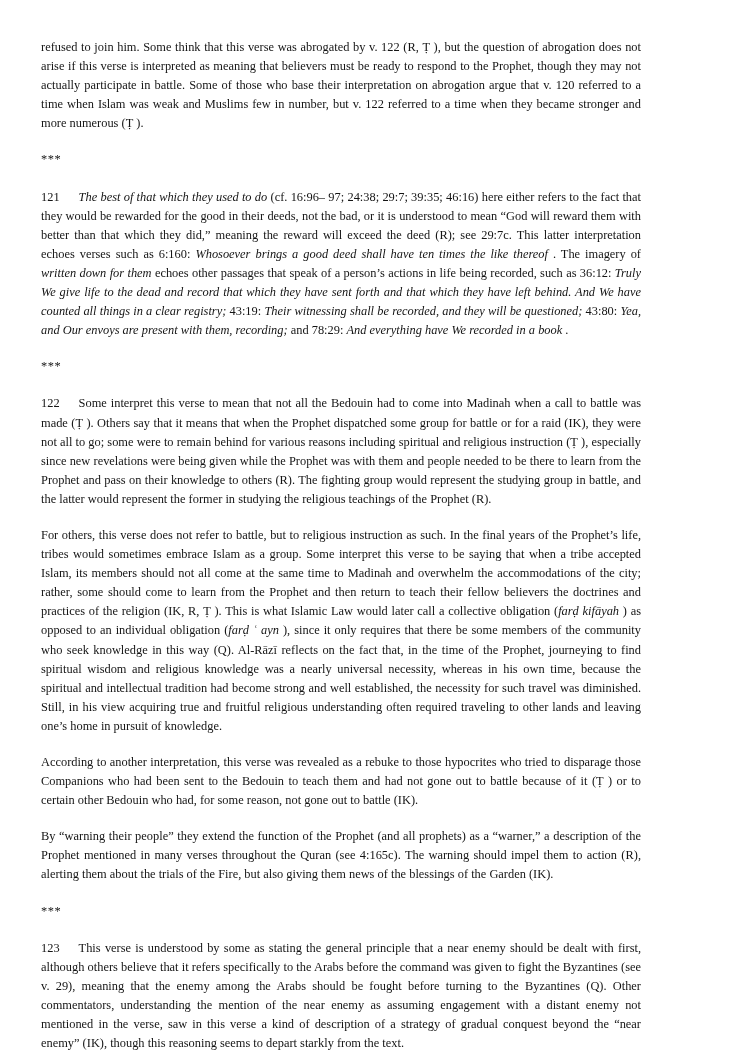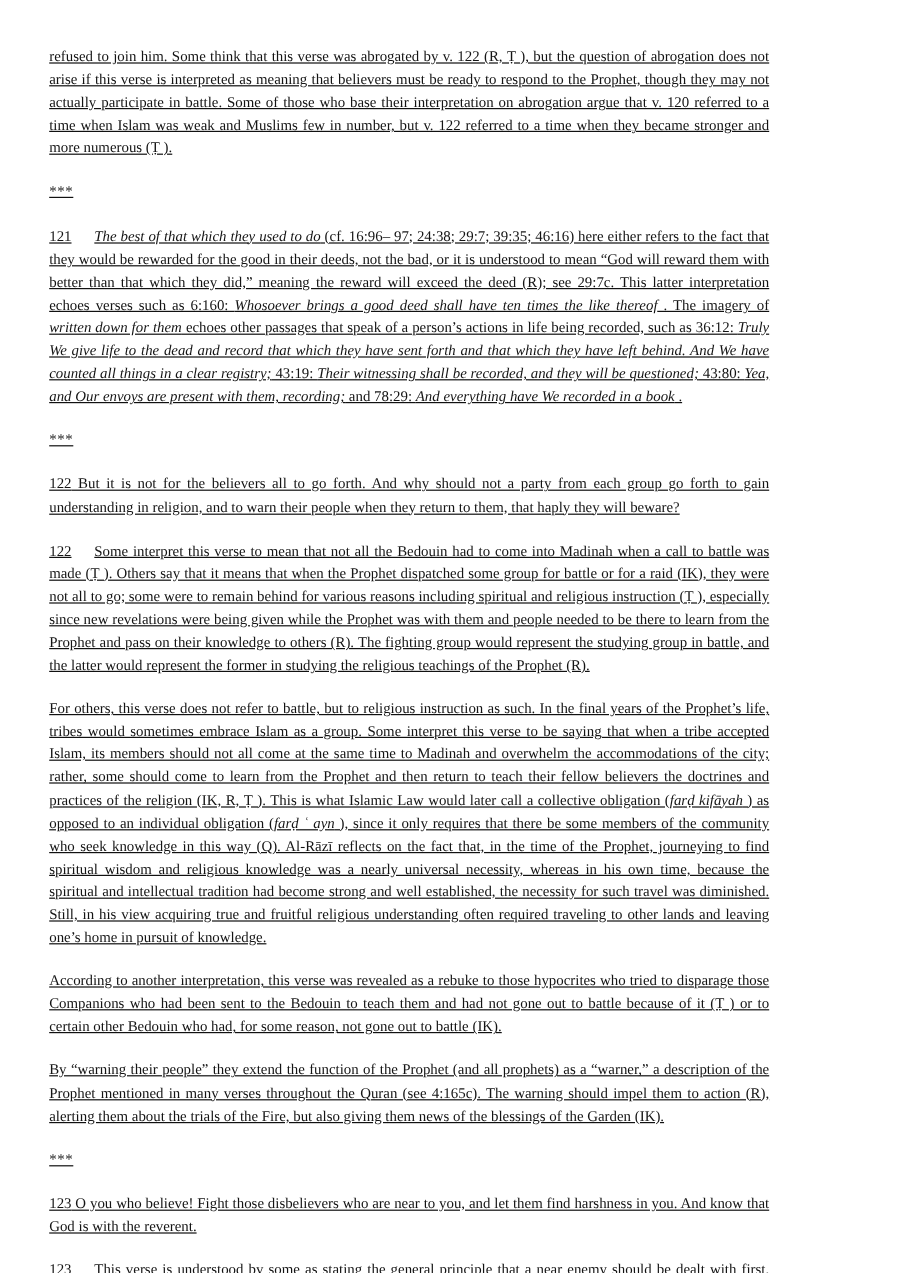--- a/index.html
+++ b/index.html
@@ -15,21 +15,20 @@
     color: #111111;
     overflow: hidden;
   }
   .page {
     width: 672px;
     height: 1061px;
     box-sizing: border-box;
     padding: 38px 31px 20px 41px;
     background: #ffffff;
     position: relative;
-    text-decoration: underline;
   }
   .block {
     font-size: 12.4px;
     line-height: 19.1px;
     text-align: justify;
     text-justify: inter-word;
     margin: 0 0 17px 0;
     color: #141414;
     -webkit-font-smoothing: antialiased;
   }
@@ -63,29 +62,27 @@
 
   <p class="block">refused to join him. Some think that this verse was abrogated by v. 122 (R, Ṭ ), but the question of abrogation does not arise if this verse is interpreted as meaning that believers must be ready to respond to the Prophet, though they may not actually participate in battle. Some of those who base their interpretation on abrogation argue that v. 120 referred to a time when Islam was weak and Muslims few in number, but v. 122 referred to a time when they became stronger and more numerous (Ṭ ).</p>
 
   <p class="sep">***</p>
 
 
   <p class="block commentary"><span class="cnum">121</span><span class="gap"></span><i>The best of that which they used to do</i> (cf. 16:96– 97; 24:38; 29:7; 39:35; 46:16) here either refers to the fact that they would be rewarded for the good in their deeds, not the bad, or it is understood to mean “God will reward them with better than that which they did,” meaning the reward will exceed the deed (R); see 29:7c. This latter interpretation echoes verses such as 6:160: <i>Whosoever brings a good deed shall have ten times the like thereof</i> . The imagery of <i>written down for them</i> echoes other passages that speak of a person’s actions in life being recorded, such as 36:12: <i>Truly We give life to the dead and record that which they have sent forth and that which they have left behind. And We have counted all things in a clear registry;</i> 43:19: <i>Their witnessing shall be recorded, and they will be questioned;</i> 43:80: <i>Yea, and Our envoys are present with them, recording;</i> and 78:29: <i>And everything have We recorded in a book</i> .</p>
 
   <p class="sep">***</p>
 
-  <p class="block verse"><span class="cnum">122</span> But it is not for the believers all to go forth. And why should not a party from each group go forth to gain understanding in religion, and to warn their people when they return to them, that haply they will beware?</p>
 
   <p class="block commentary"><span class="cnum">122</span><span class="gap"></span>Some interpret this verse to mean that not all the Bedouin had to come into Madinah when a call to battle was made (Ṭ ). Others say that it means that when the Prophet dispatched some group for battle or for a raid (IK), they were not all to go; some were to remain behind for various reasons including spiritual and religious instruction (Ṭ ), especially since new revelations were being given while the Prophet was with them and people needed to be there to learn from the Prophet and pass on their knowledge to others (R). The fighting group would represent the studying group in battle, and the latter would represent the former in studying the religious teachings of the Prophet (R).</p>
 
   <p class="block">For others, this verse does not refer to battle, but to religious instruction as such. In the final years of the Prophet’s life, tribes would sometimes embrace Islam as a group. Some interpret this verse to be saying that when a tribe accepted Islam, its members should not all come at the same time to Madinah and overwhelm the accommodations of the city; rather, some should come to learn from the Prophet and then return to teach their fellow believers the doctrines and practices of the religion (IK, R, Ṭ ). This is what Islamic Law would later call a collective obligation (<i>farḍ kifāyah</i> ) as opposed to an individual obligation (<i>farḍ ʿ ayn</i> ), since it only requires that there be some members of the community who seek knowledge in this way (Q). Al-Rāzī reflects on the fact that, in the time of the Prophet, journeying to find spiritual wisdom and religious knowledge was a nearly universal necessity, whereas in his own time, because the spiritual and intellectual tradition had become strong and well established, the necessity for such travel was diminished. Still, in his view acquiring true and fruitful religious understanding often required traveling to other lands and leaving one’s home in pursuit of knowledge.</p>
 
   <p class="block">According to another interpretation, this verse was revealed as a rebuke to those hypocrites who tried to disparage those Companions who had been sent to the Bedouin to teach them and had not gone out to battle because of it (Ṭ ) or to certain other Bedouin who had, for some reason, not gone out to battle (IK).</p>
 
   <p class="block">By “warning their people” they extend the function of the Prophet (and all prophets) as a “warner,” a description of the Prophet mentioned in many verses throughout the Quran (see 4:165c). The warning should impel them to action (R), alerting them about the trials of the Fire, but also giving them news of the blessings of the Garden (IK).</p>
 
   <p class="sep">***</p>
 
-  <p class="block verse"><span class="cnum">123</span> O you who believe! Fight those disbelievers who are near to you, and let them find harshness in you. And know that God is with the reverent.</p>
 
   <p class="block commentary"><span class="cnum">123</span><span class="gap"></span>This verse is understood by some as stating the general principle that a near enemy should be dealt with first, although others believe that it refers specifically to the Arabs before the command was given to fight the Byzantines (see v. 29), meaning that the enemy among the Arabs should be fought before turning to the Byzantines (Q). Other commentators, understanding the mention of the near enemy as assuming engagement with a distant enemy not mentioned in the verse, saw in this verse a kind of description of a strategy of gradual conquest beyond the “near enemy” (IK), though this reasoning seems to depart starkly from the text.</p>
 
 </div>
 
 </body></html>

